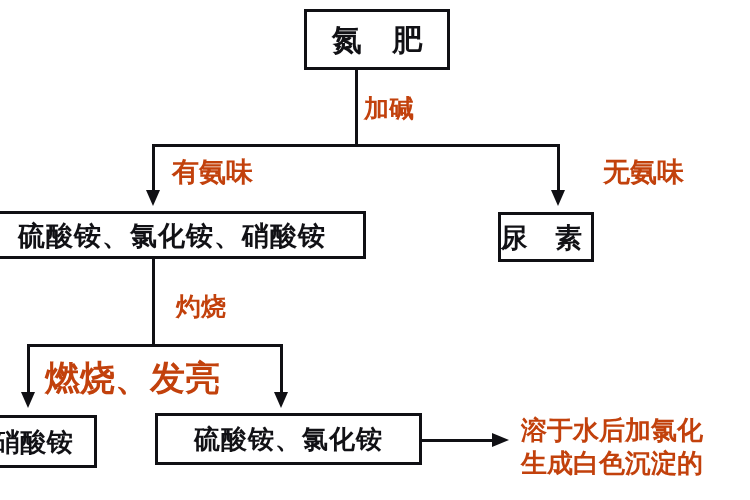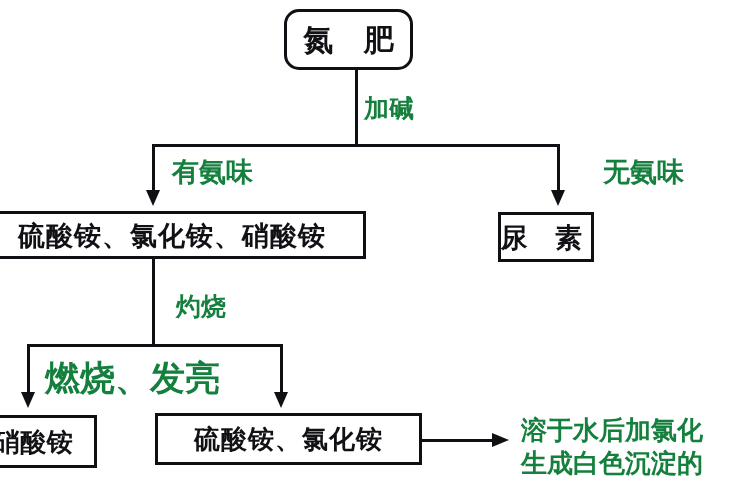--- a/index.html
+++ b/index.html
@@ -29,22 +29,22 @@
     white-space: nowrap;
     font-weight: 700;
     color: #111115;
     letter-spacing: 0.5px;
   }
   .box-label {
     display: block;
     line-height: 1;
   }
   #box-fertilizer {
-    left: 284px; top: 9px; width: 129px; height: 61px;
-    font-size: 30px; letter-spacing: 10px; text-indent: 10px; border-radius: 15px;
+    left: 304px; top: 9px; width: 146px; height: 61px;
+    font-size: 30px; letter-spacing: 10px; text-indent: 10px;
   }
   #box-ammonium-group {
     left: -22px; top: 211px; width: 388px; height: 48px;
     font-size: 27px; letter-spacing: 1px;
   }
   #box-urea {
     left: 498px; top: 212px; width: 96px; height: 50px;
     font-size: 27px; letter-spacing: 9px; text-indent: 9px; justify-content: flex-end;
   }
   #box-nitrate {
@@ -79,21 +79,21 @@
     width: 0; height: 0;
     border-top: 7px solid transparent;
     border-bottom: 7px solid transparent;
     border-left: 17px solid #101014;
   }
   
   .caption {
     position: absolute;
     white-space: nowrap;
     font-weight: 700;
-    color: #15803d;
+    color: #c2410c;
     line-height: 1.05;
   }
   #cap-add-alkali   { left: 364px; top: 96px;  font-size: 25px; }
   #cap-has-ammonia  { left: 172px; top: 158px; font-size: 27px; }
   #cap-no-ammonia   { left: 603px; top: 158px; font-size: 27px; }
   #cap-ignite       { left: 176px; top: 294px; font-size: 25px; text-align: right; }
   #cap-burn-bright  { left: 45px;  top: 360px; font-size: 35px; }
   #cap-melt-smoke   { left: 299px; top: 360px; font-size: 26px; }
   #cap-white-precip {
     left: 521px; top: 414px; font-size: 26px;

